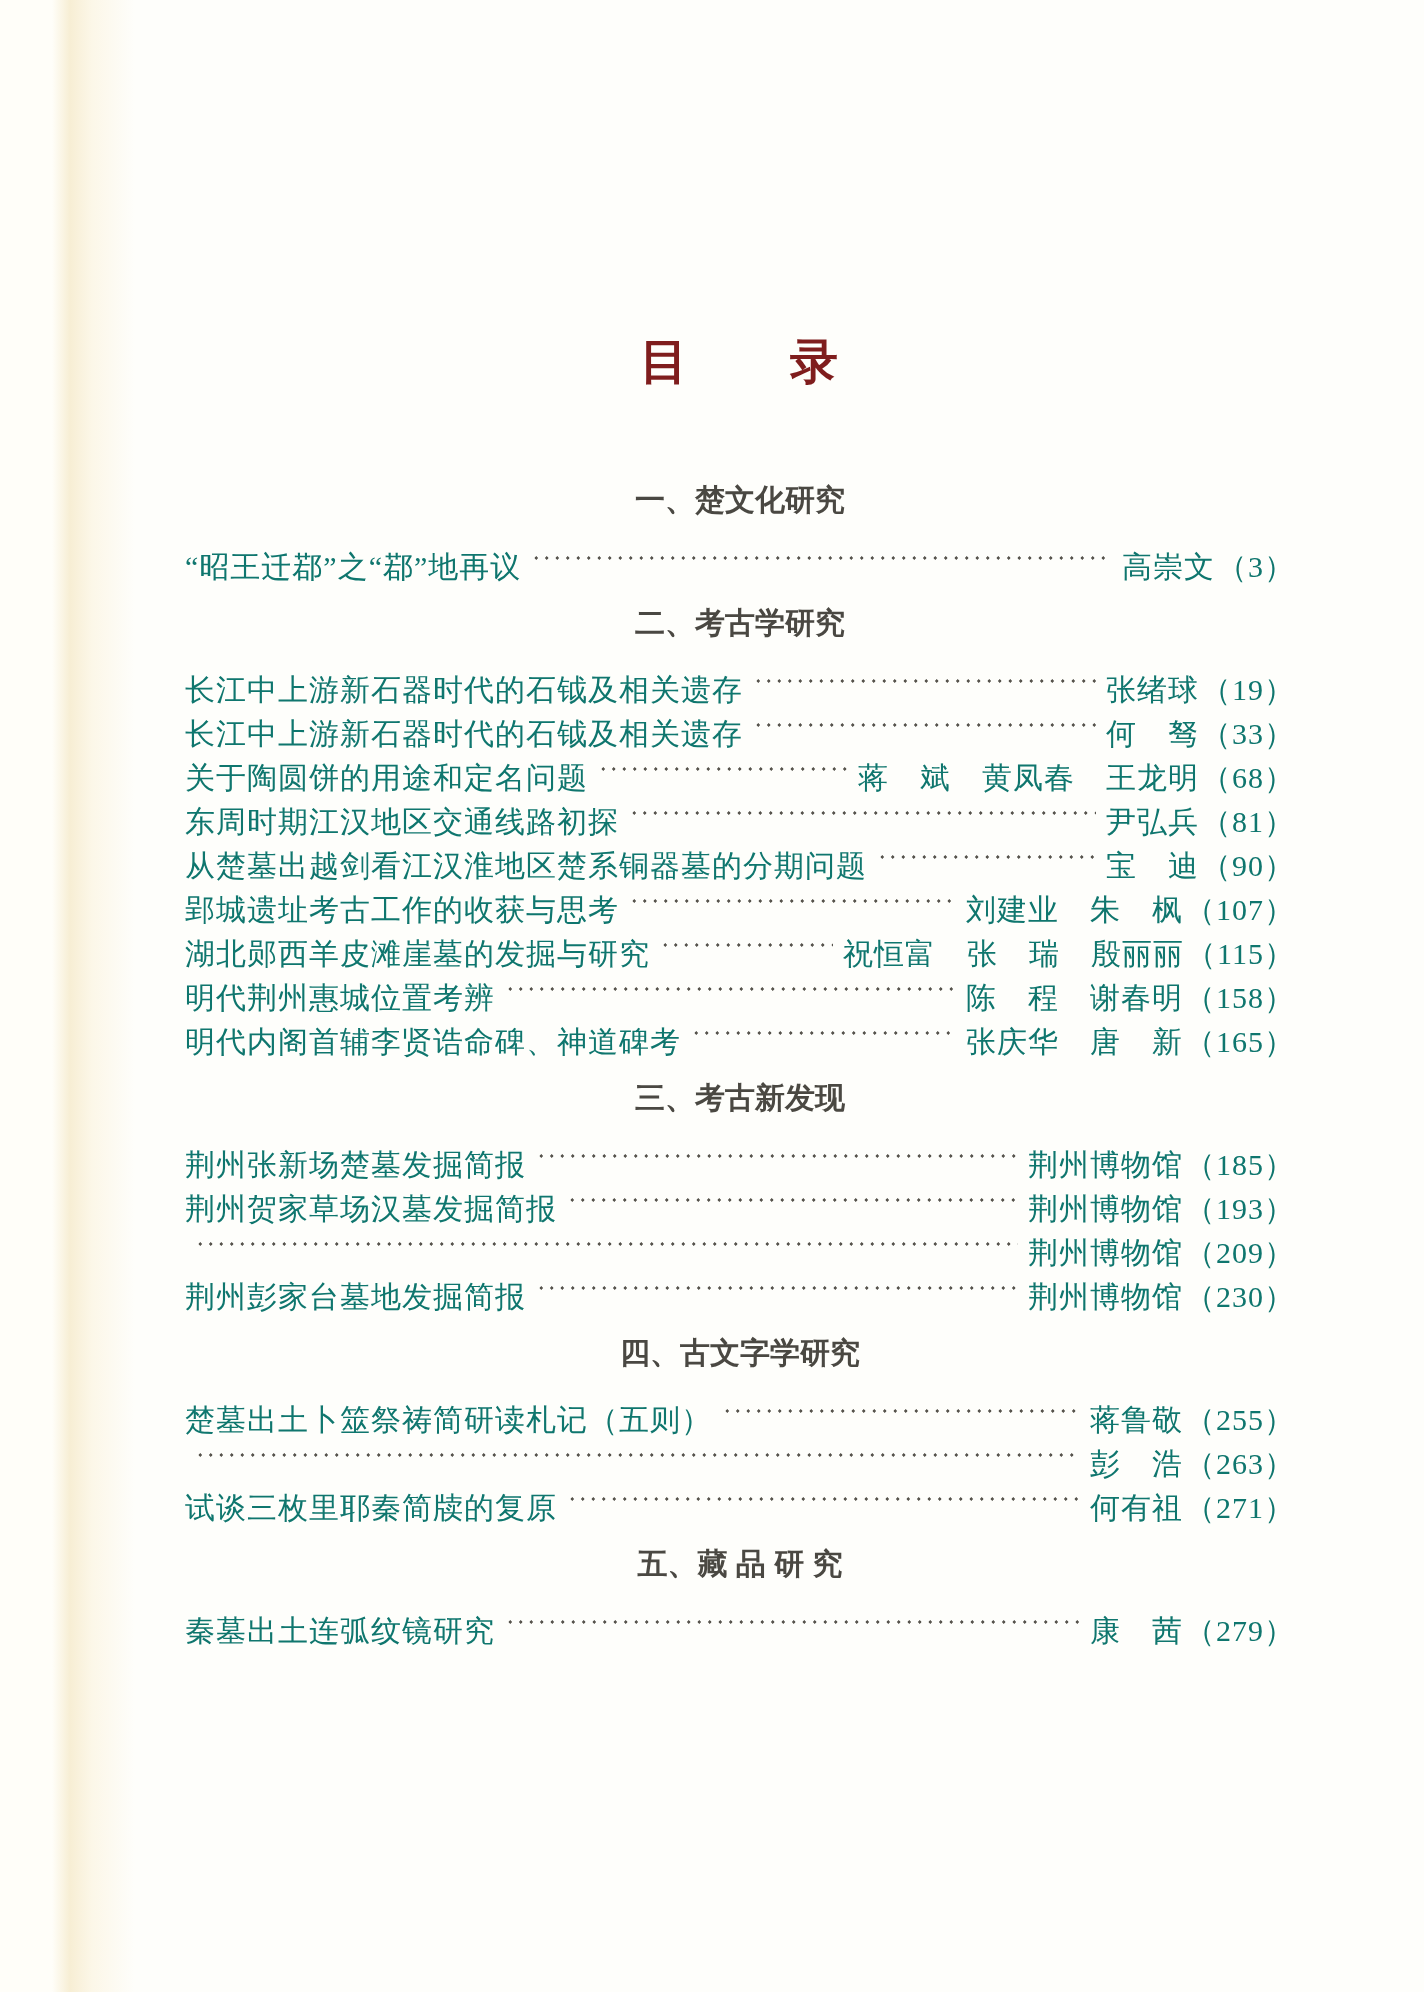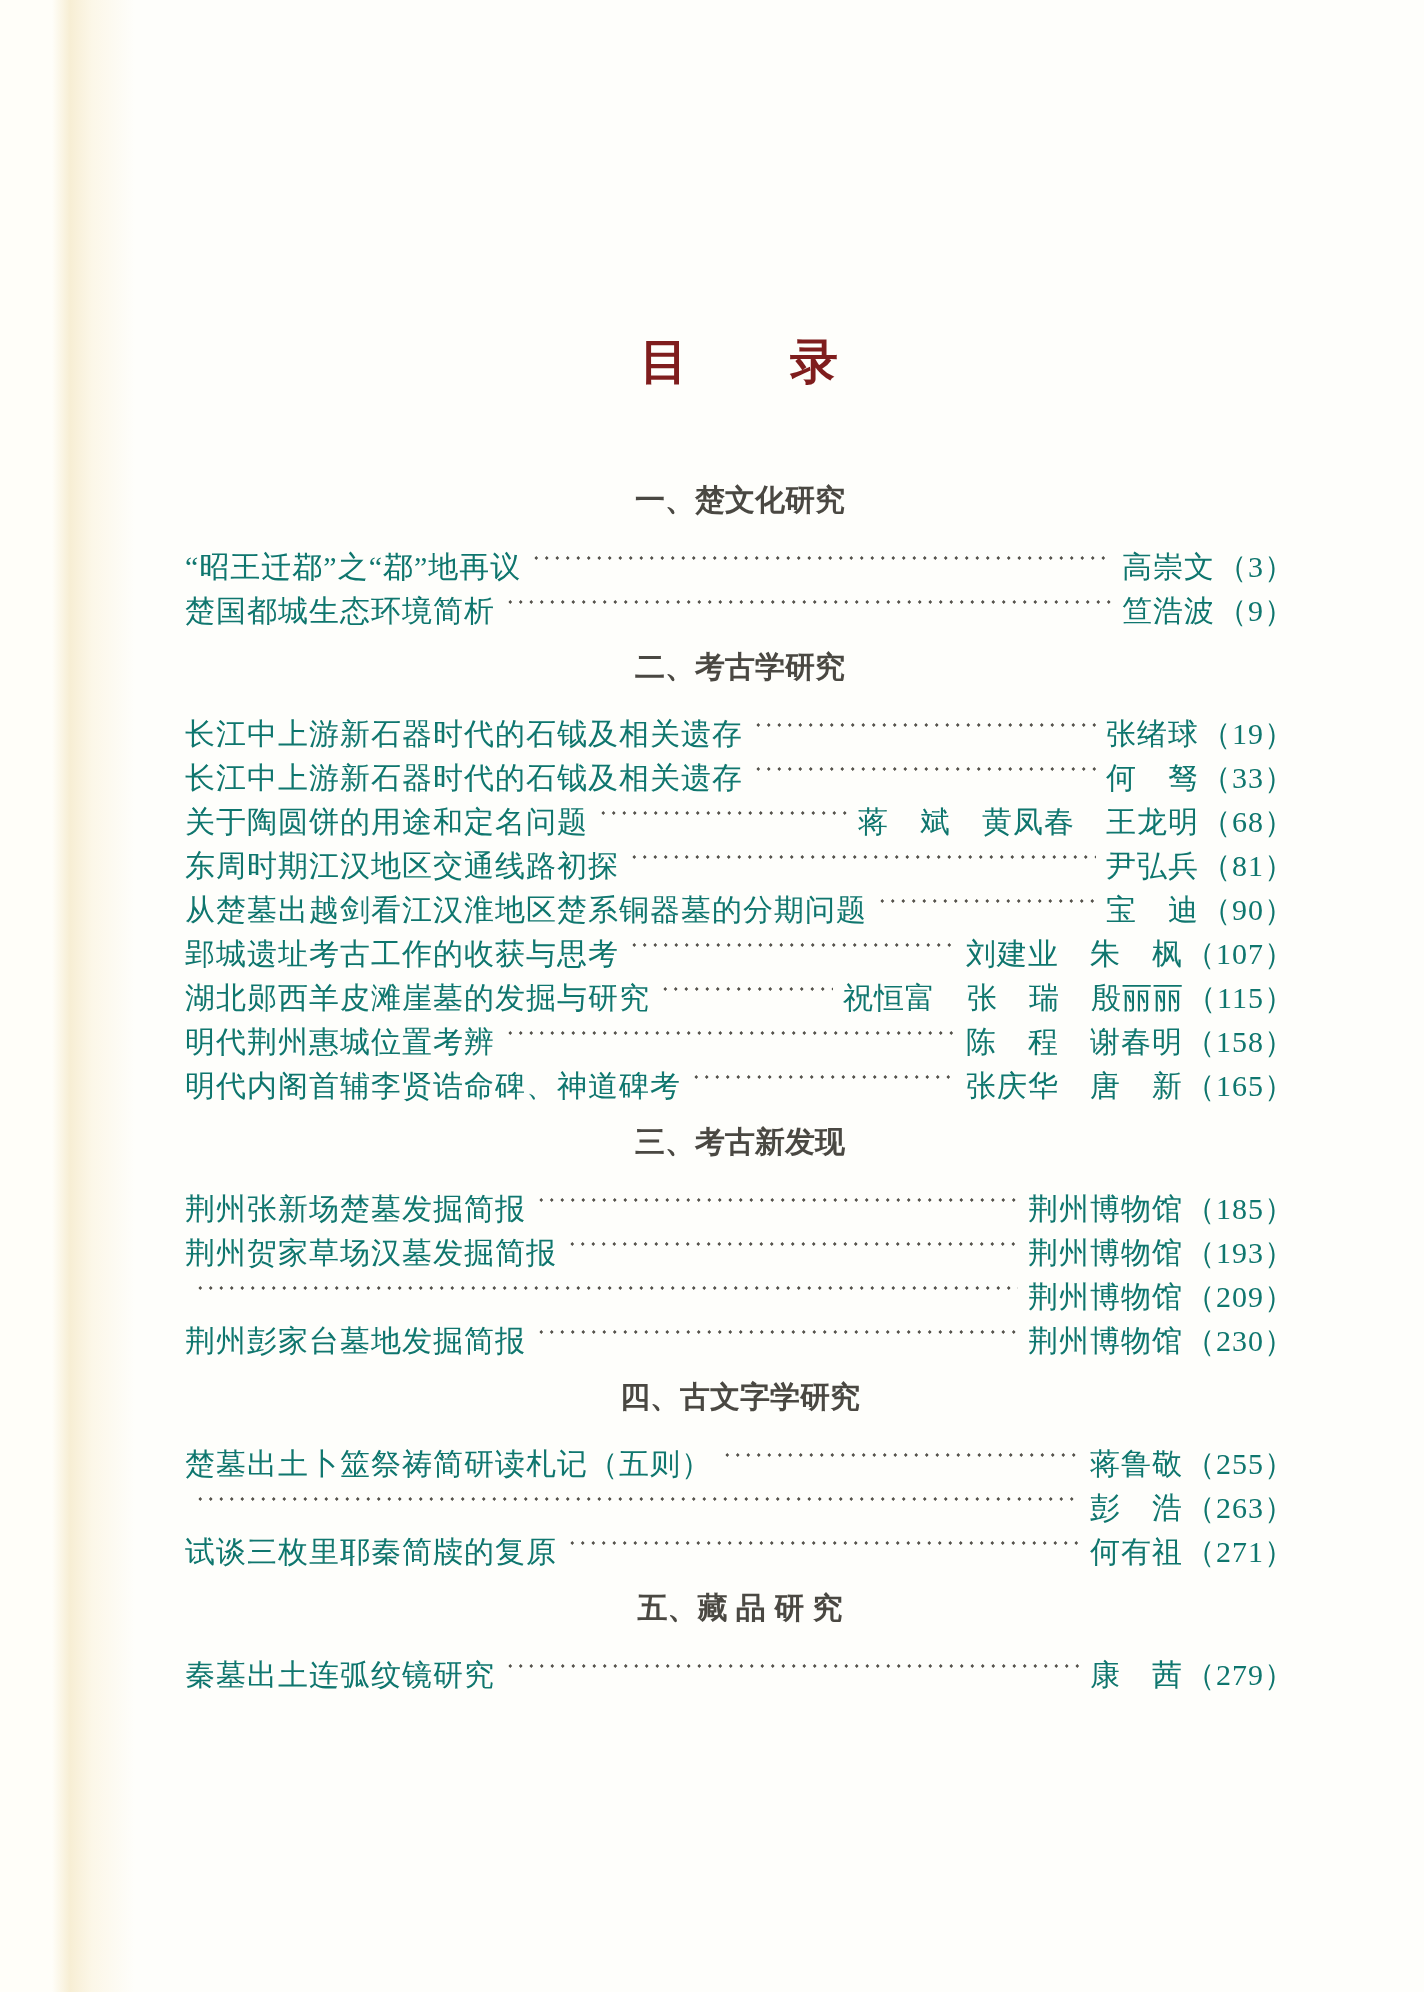--- a/index.html
+++ b/index.html
@@ -90,26 +90,20 @@
   <section>
     <h2 class="section-heading">一、楚文化研究</h2>
     <div class="entries">
   <div class="toc-row">
     <span class="entry-title">“昭王迁鄀”之“鄀”地再议</span>
     <span class="leader"></span>
     <span class="entry-authors">高崇文</span>
     <span class="entry-page">（3）</span>
   </div>
 
-  <div class="toc-row">
-    <span class="entry-title">楚国都城生态环境简析</span>
-    <span class="leader"></span>
-    <span class="entry-authors">笪浩波</span>
-    <span class="entry-page">（9）</span>
-  </div>
 </div>
   </section>
 
   <section>
     <h2 class="section-heading">二、考古学研究</h2>
     <div class="entries">
   <div class="toc-row">
     <span class="entry-title">长江中上游新石器时代的石钺及相关遗存</span>
     <span class="leader"></span>
     <span class="entry-authors">张绪球</span>

